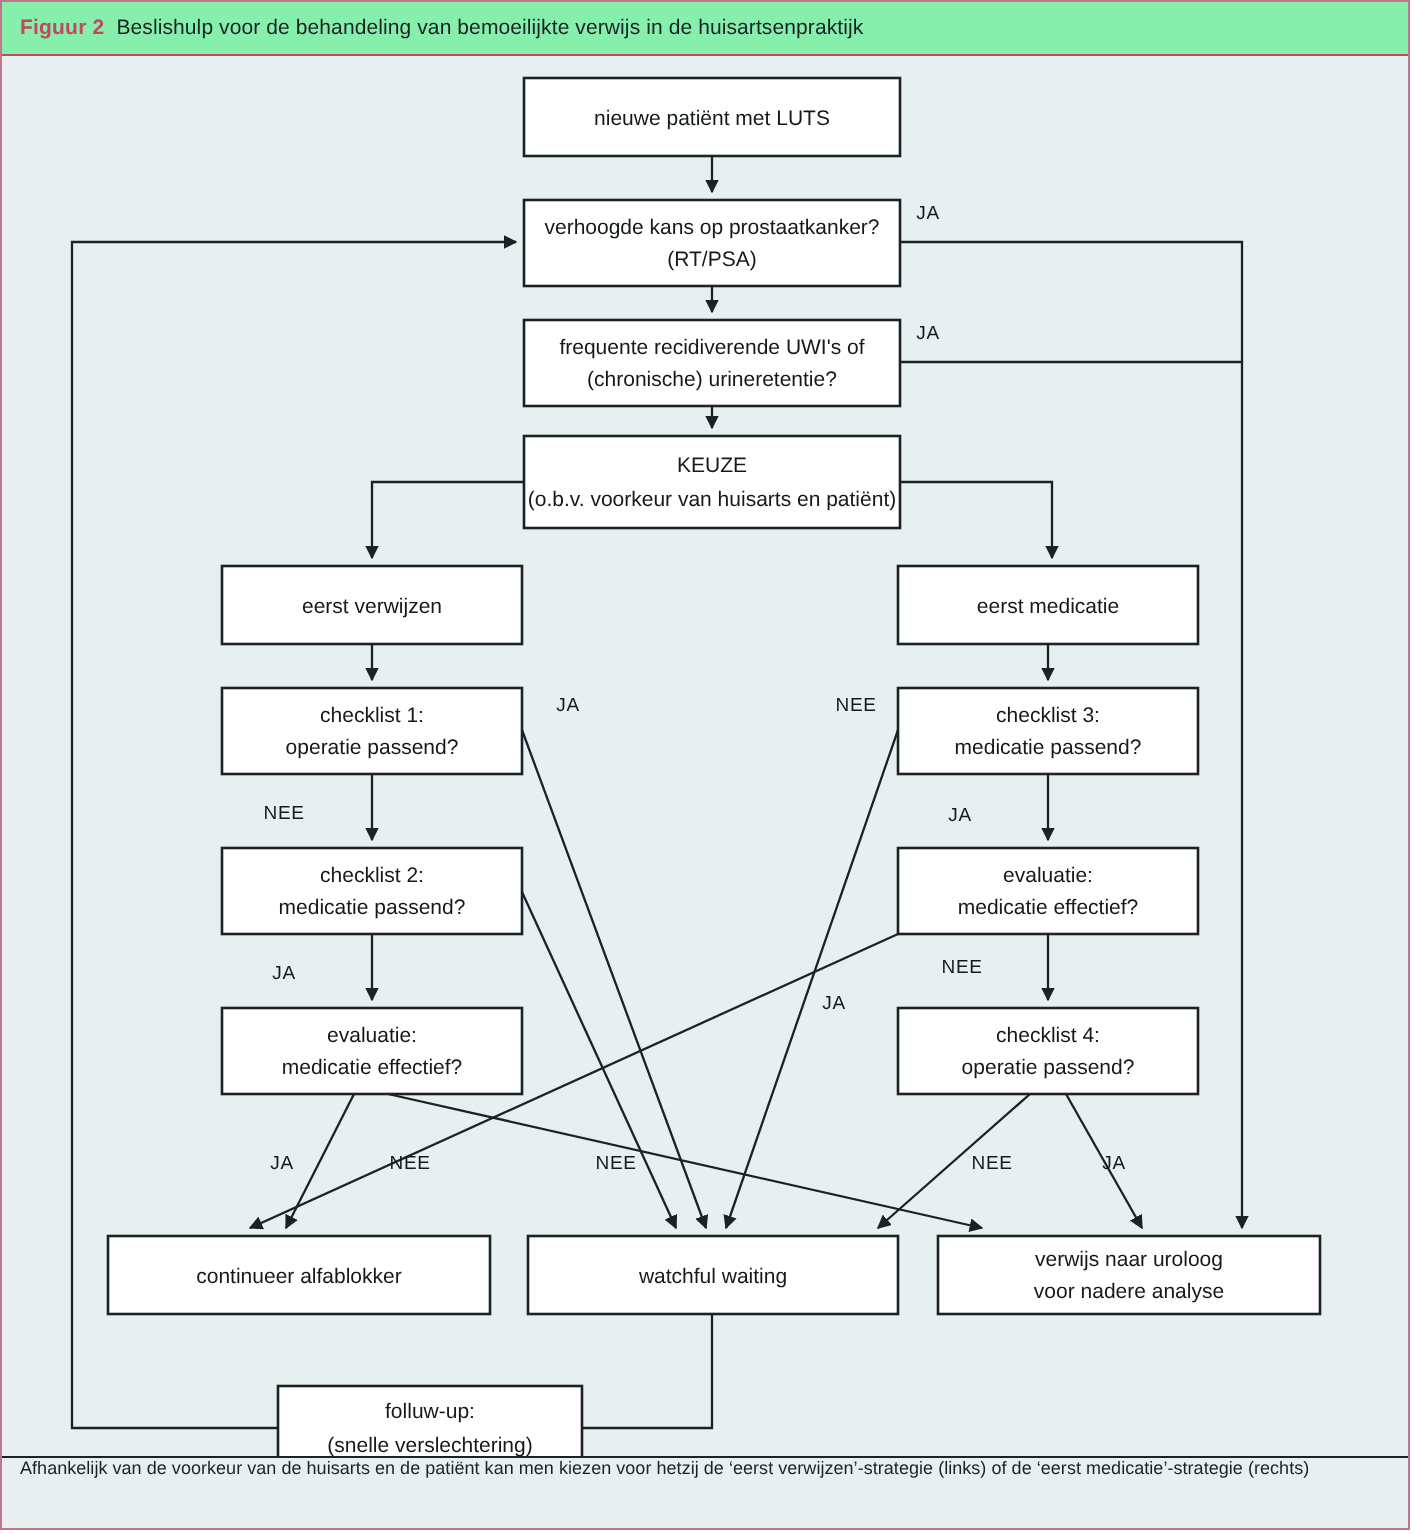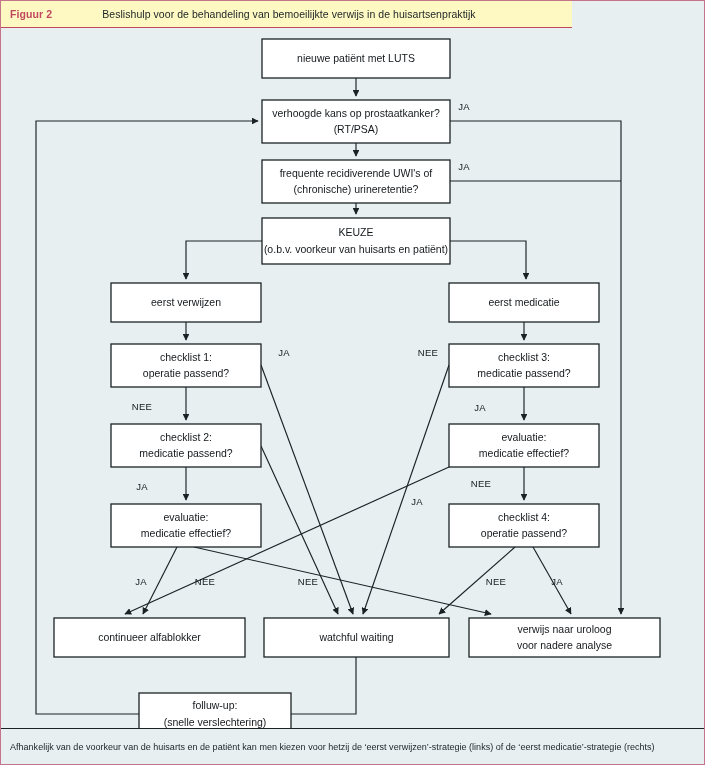--- a/index.html
+++ b/index.html
@@ -17,30 +17,29 @@
     width: 705px;
     height: 765px;
     border: 1px solid #c4758c;
     background: #e8eff1;
     box-sizing: border-box;
     overflow: hidden;
   }
   #figure-header {
     position: absolute;
     left: 0; top: 0;
-    width: 571px;
+    width: 705px;
     height: 27px;
-    background: #fef9c3;
+    background: #86efac;
     border-bottom: 1.6px solid #c0485f;
     box-sizing: border-box;
     display: flex;
     align-items: center;
     padding-left: 9px;
     white-space: nowrap;
-    gap: 44px;
   }
   #figure-header .fig-num {
     color: #c0485f;
     font-size: 10.5px;
     font-weight: bold;
     margin-right: 6px;
     letter-spacing: .1px;
   }
   #figure-header .fig-title {
     color: #1b2226;
@@ -49,21 +48,20 @@
   }
   #figure-footer {
     position: absolute;
     left: 0; bottom: 0;
     width: 705px;
     height: 36px;
     background: #e8eff1;
     border-top: 1.4px solid #1b2226;
     box-sizing: border-box;
     display: flex;
-    align-items: center;
     padding-left: 9px;
     white-space: nowrap;
   }
   #figure-footer .fig-caption {
     color: #1b2226;
     font-size: 9px;
     letter-spacing: .02px;
   }
   #chart-area {
     position: absolute;

